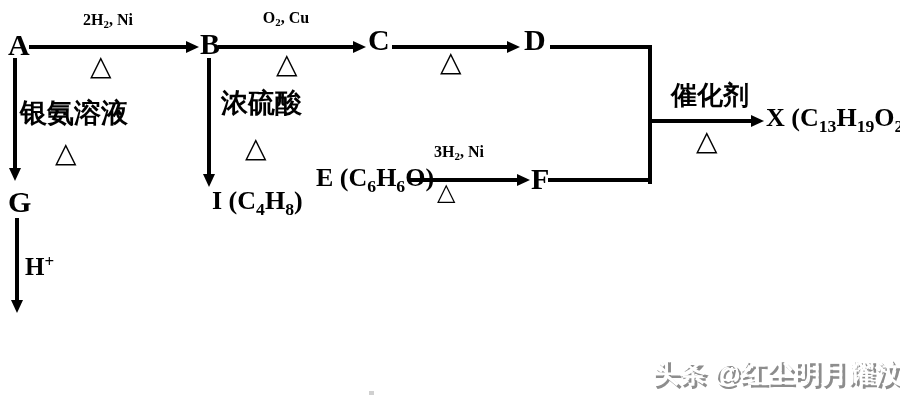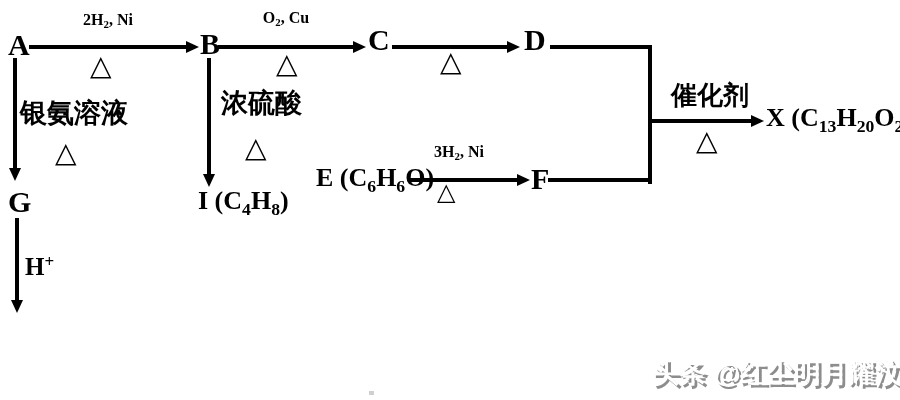--- a/index.html
+++ b/index.html
@@ -99,21 +99,21 @@
   <div class="head-r" style="left:507px; top:41px;"></div>
   <span class="tri" style="left:440px; top:48px;">△</span>
 
   <div class="hline" style="left:550px; top:45px; width:102px; height:4px;"></div>
   <div class="vline" style="left:648px; top:45px; width:4px; height:139px;"></div>
 
   <div class="hline" style="left:648px; top:119px; width:103px; height:4px;"></div>
   <div class="head-r" style="left:751px; top:115px;"></div>
   <span class="reagent" style="left:660px; top:83px; width:100px; font-size:26px;">催化剂</span>
   <span class="tri" style="left:696px; top:127px;">△</span>
-  <span class="node formula" style="left:766px; top:105px;">X (C<sub>13</sub>H<sub>20</sub>O<sub>2</sub>)</span>
+  <span class="node formula" style="left:766px; top:105px;">X (C<sub>13</sub>H<sub>19</sub>O<sub>2</sub>)</span>
 
   <span class="node formula" style="left:316px; top:165px;">E (C<sub>6</sub>H<sub>6</sub>O)</span>
   <div class="hline" style="left:408px; top:178px; width:109px; height:4px;"></div>
   <div class="head-r" style="left:517px; top:174px;"></div>
   <span class="reagent" style="left:396px; top:144px; width:126px;text-align:center;">3H<sub>2</sub>, Ni</span>
   <span class="tri small" style="left:437px; top:180px;">△</span>
   <span class="node" style="left:531px; top:164px;">F</span>
   <div class="hline" style="left:548px; top:178px; width:104px; height:4px;"></div>
 
   <div class="vline" style="left:13px; top:58px; width:4px; height:112px;"></div>
@@ -123,18 +123,18 @@
   <span class="node" style="left:8px; top:187px;">G</span>
 
   <div class="vline" style="left:15px; top:218px; width:4px; height:84px;"></div>
   <div class="head-d" style="left:11px; top:300px;"></div>
   <span class="reagent" style="left:25px; top:254px; font-size:25px;">H<sup>+</sup></span>
 
   <div class="vline" style="left:207px; top:58px; width:4px; height:118px;"></div>
   <div class="head-d" style="left:203px; top:174px;"></div>
   <span class="cn" style="left:221px; top:90px;text-align:center;">浓硫酸</span>
   <span class="tri" style="left:245px; top:134px;">△</span>
-  <span class="node formula" style="left:198px; top:188px;">I (C<sub>4</sub>H<sub>8</sub>)</span>
+  <span class="node formula" style="left:212px; top:188px;">I (C<sub>4</sub>H<sub>8</sub>)</span>
 
   <span class="watermark">头条 @红尘明月耀汶河</span>
   <div class="speck"></div>
 
 </div>
 
 </body></html>

